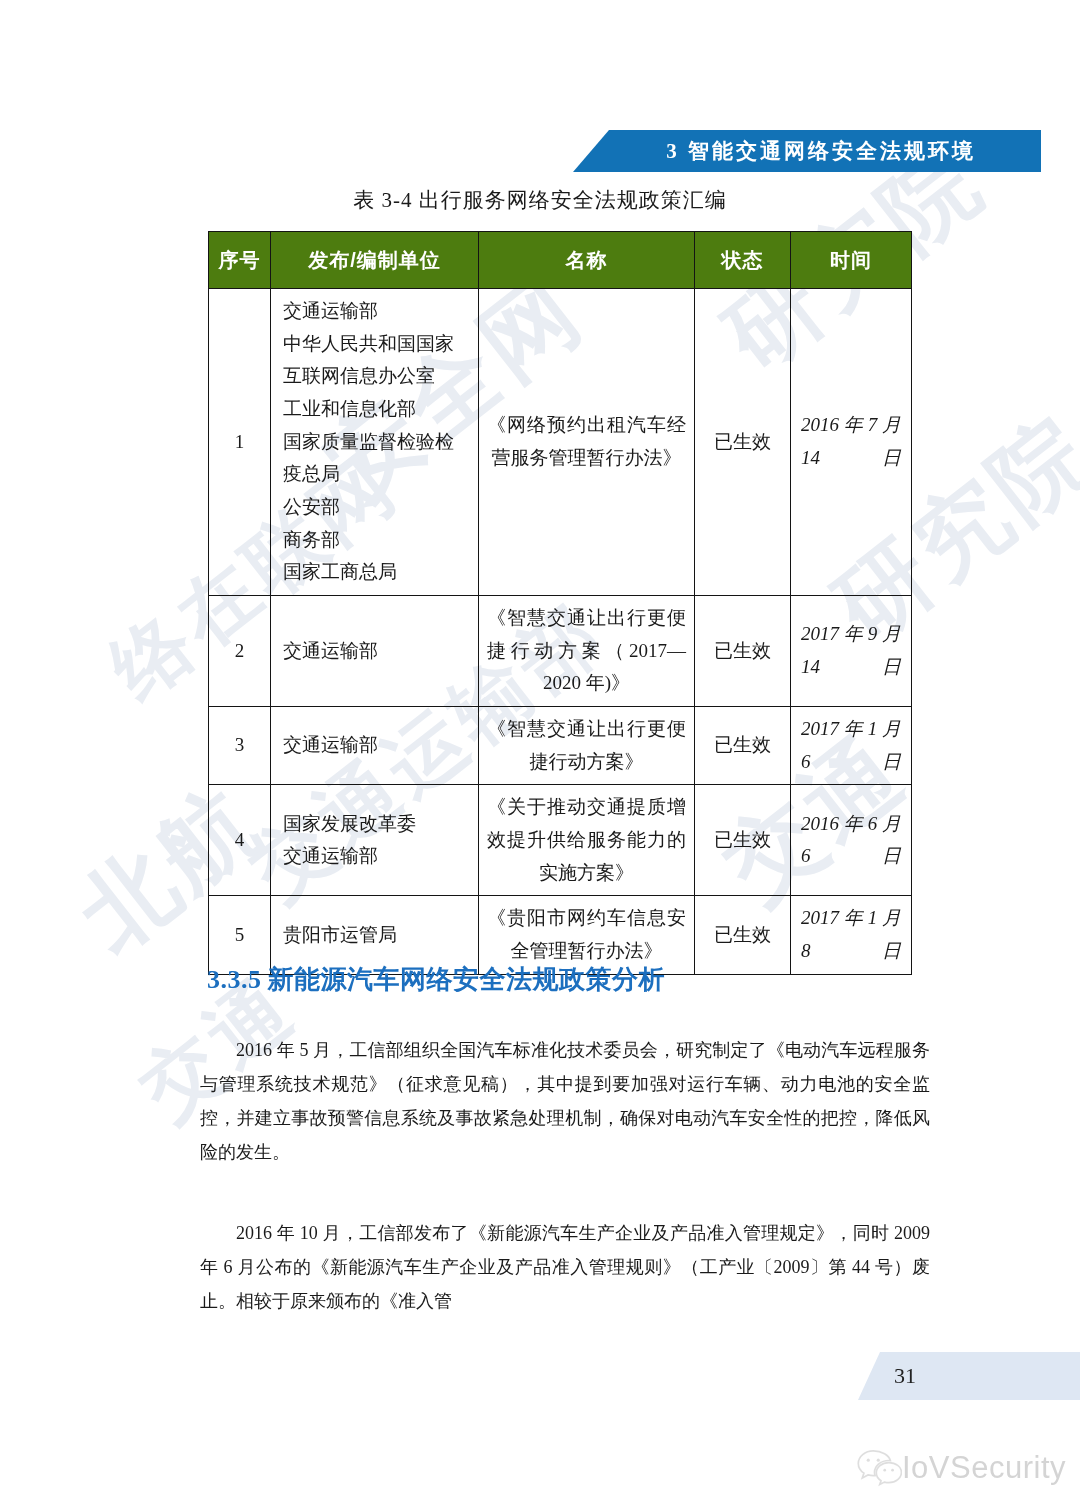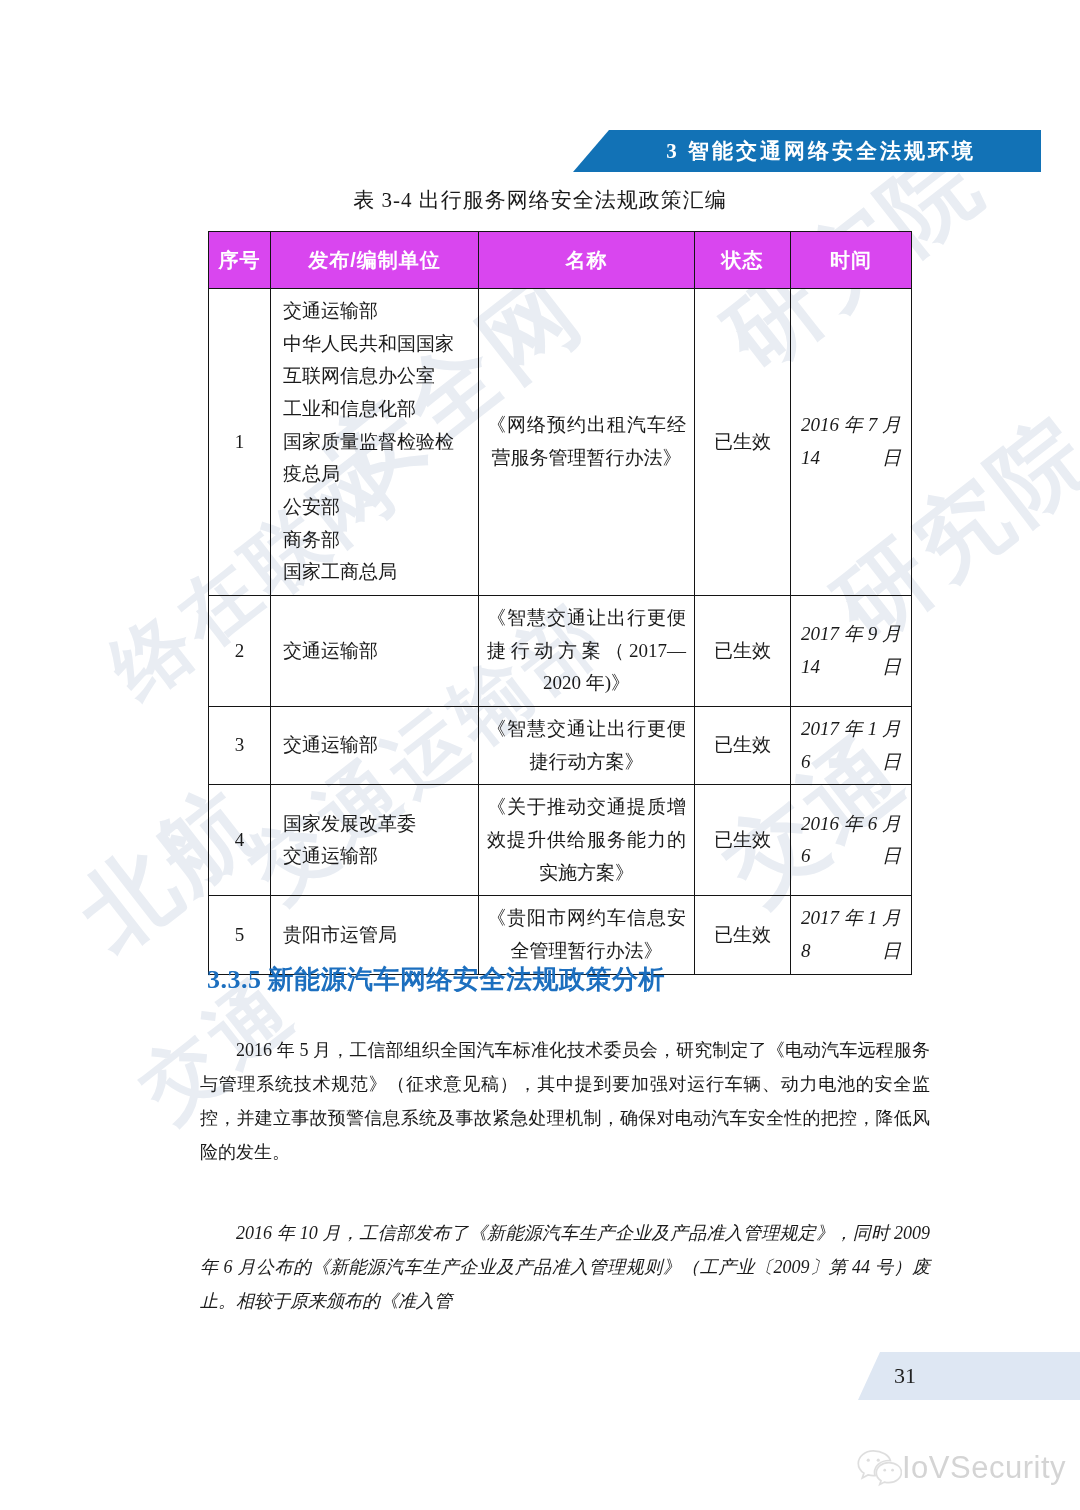--- a/index.html
+++ b/index.html
@@ -98,21 +98,21 @@
   .data-table th,
   .data-table td {
     border: 1.5px solid #141414;
     padding: 6px 8px;
     vertical-align: middle;
     font-size: 19px;
     line-height: 1.72;
     background: transparent;
   }
   .data-table thead th {
-    background: #d946ef;
+    background: #4d7c0f;
     color: #ffffff;
     font-family: "Liberation Sans", "DejaVu Sans", sans-serif;
     font-weight: 700;
     font-size: 20px;
     text-align: center;
     letter-spacing: 1px;
     height: 48px;
     padding: 4px 6px;
   }
   col.c-no    { width: 62px; }
@@ -153,21 +153,21 @@
     position: absolute;
     left: 200px;
     width: 730px;
     font-size: 18px;
     line-height: 34px;
     text-align: justify;
     text-justify: inter-ideograph;
     color: #1a1a1a;
   }
   .p1 { top: 1033px; }
-  .p2 { top: 1216px; font-style: italic; }
+  .p2 { top: 1216px; }
   .body-text p { margin: 0; text-indent: 2em; }
 
   
   .pagenum-wrap {
     position: absolute;
     top: 1352px;
     left: 858px;
     width: 222px;
     height: 48px;
   }

